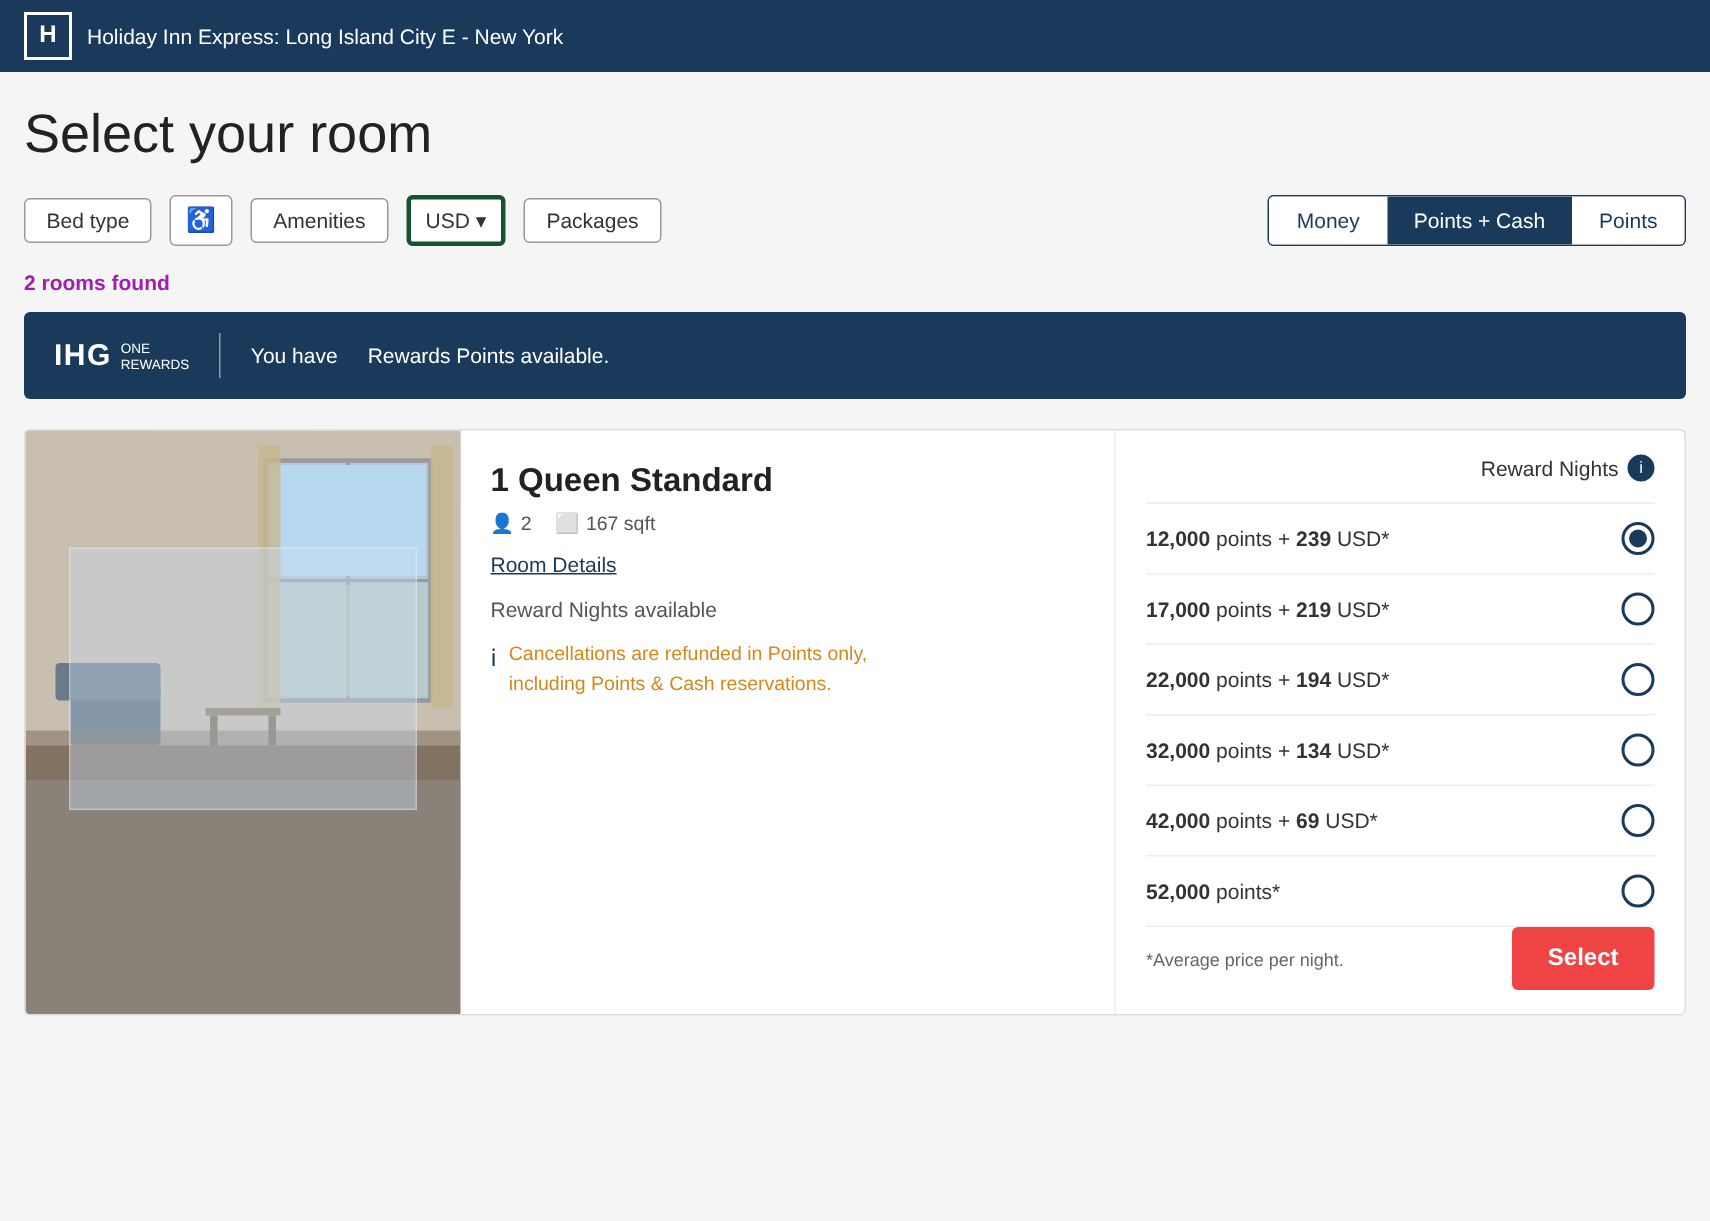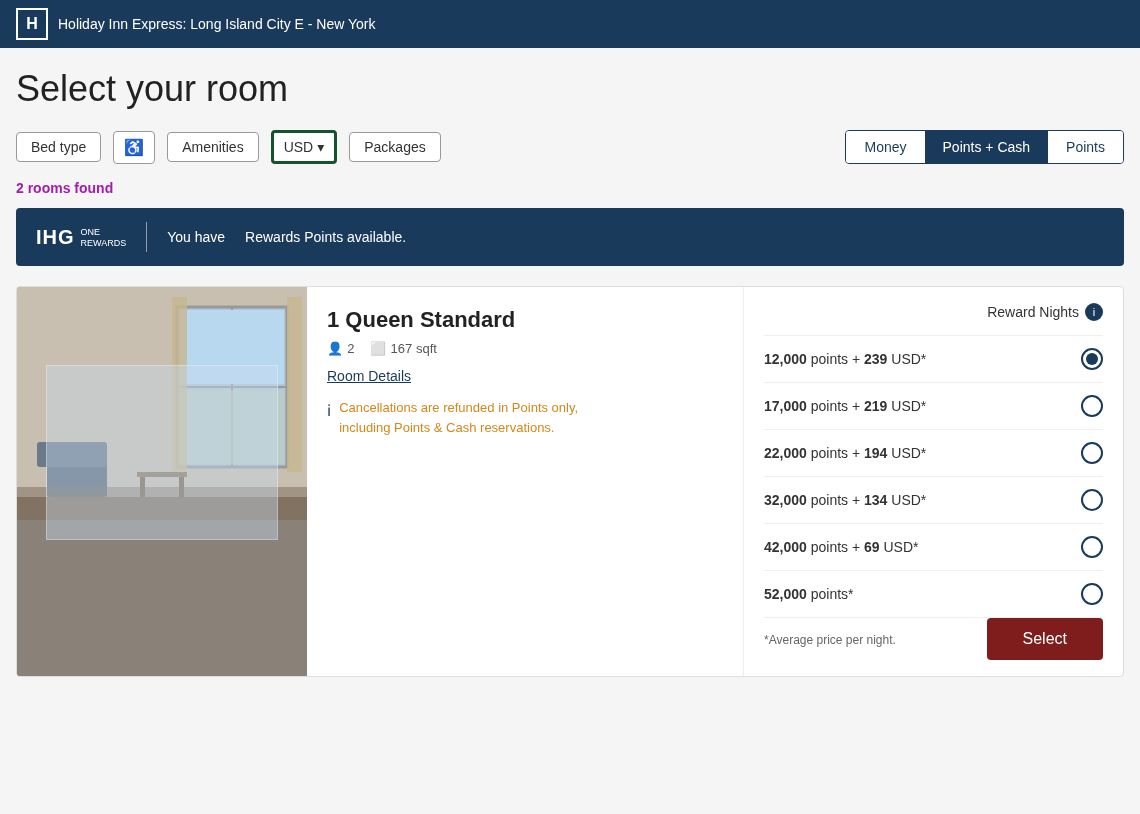--- a/index.html
+++ b/index.html
@@ -295,28 +295,28 @@
     }
 
     .footnote {
       font-size: 12px;
       color: #666;
       margin-top: 12px;
       margin-bottom: 10px;
     }
 
     .select-btn {
-      background: #7f1d1d;
+      background: #ef4444;
       color: #fff;
       border: none;
-      padding: 12px 36px;
+      padding: 12px 24px;
       border-radius: 4px;
       cursor: pointer;
       font-size: 16px;
-      font-weight: 400;
+      font-weight: 700;
       float: right;
     }
 
     .select-footer {
       display: flex;
       align-items: center;
       justify-content: space-between;
     }
   </style>
 </head>
@@ -411,20 +411,21 @@
         <span>
           <span>👤</span>
           <span>2</span>
         </span>
         <span>
           <span>⬜</span>
           <span>167 sqft</span>
         </span>
       </div>
       <a class="room-details-link" href="#">Room Details</a>
+      <div class="reward-nights-available">Reward Nights available</div>
       <div class="cancellation-notice">
         <span class="info-icon">ℹ</span>
         <span class="cancellation-text">
           <span class="highlight-text">Cancellations are refunded in Points only,</span>
           <br>
           <span class="highlight-text">including Points &amp; Cash reservations.</span>
         </span>
       </div>
     </div>
 

